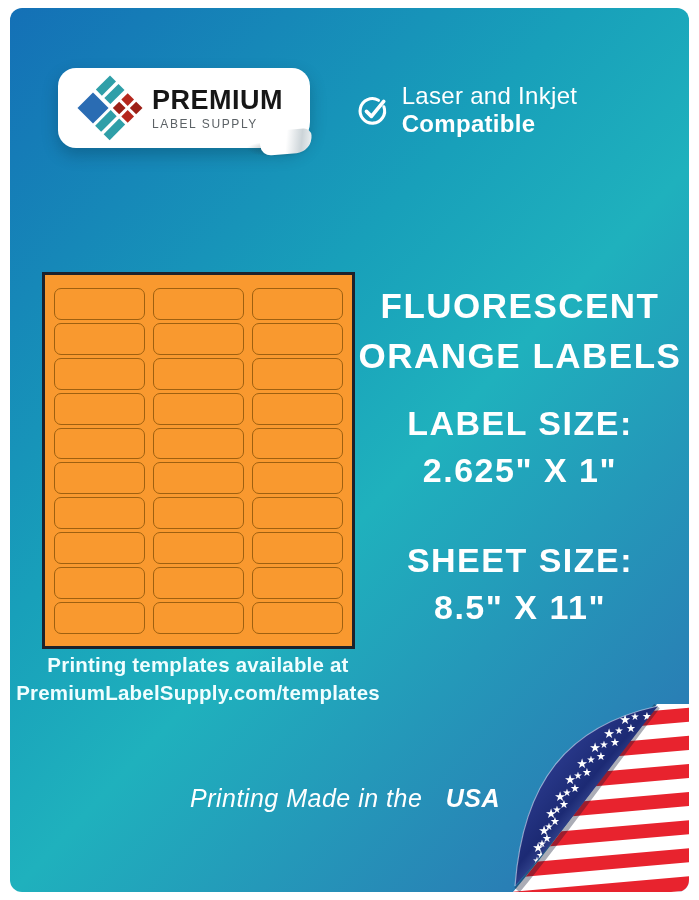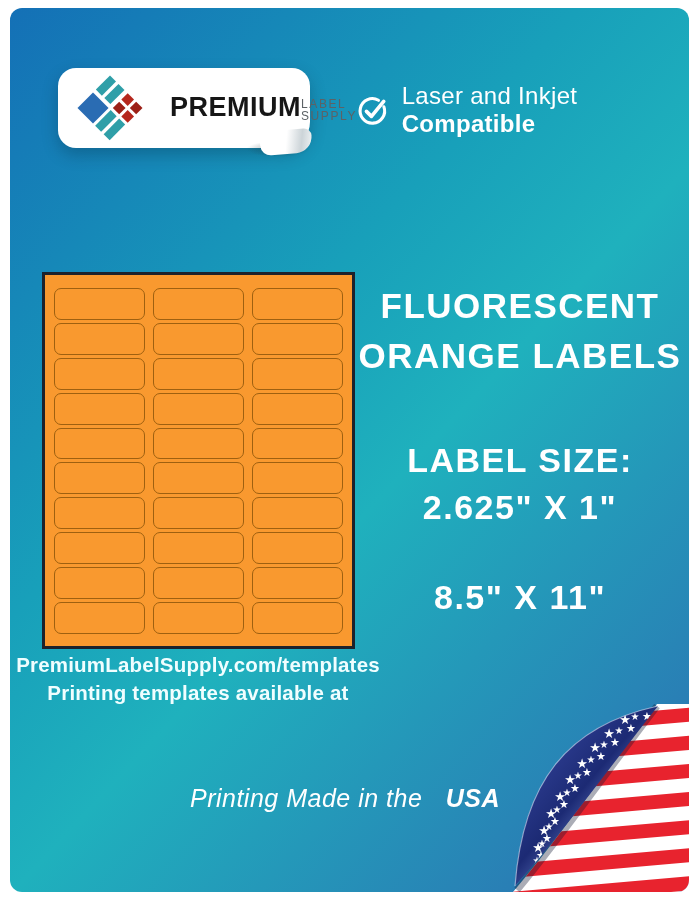--- a/index.html
+++ b/index.html
@@ -6,21 +6,21 @@
   .canvas{position:relative;width:699px;height:900px;background:#ffffff;overflow:hidden;
           font-family:"Liberation Sans", sans-serif;}
   .panel{position:absolute;left:10px;top:8px;right:10px;bottom:8px;border-radius:12px;overflow:hidden;
          background:linear-gradient(133deg,#1470b6 0%,#18a0ba 38%,#1fb1bd 55%,#2d6cb2 100%);}
 
   
   .brand-badge{position:absolute;left:48px;top:60px;width:252px;height:80px;background:#ffffff;
                border-radius:18px 18px 26px 18px;box-shadow:0 7px 16px rgba(0,35,55,.28);
                display:flex;align-items:center;}
   .brand-logo{margin-left:16px;width:72px;height:72px;flex:0 0 auto;}
-  .brand-text{margin-left:24px;display:flex;line-height:1;}
+  .brand-text{margin-left:6px;display:flex;flex-direction:column;line-height:1;}
   .brand-name{font-size:27px;font-weight:bold;color:#161616;letter-spacing:.5px;}
   .brand-subname{font-size:12px;color:#5c6266;letter-spacing:1.6px;margin-top:4px;}
   .badge-curl-shadow{position:absolute;right:0px;bottom:-9px;width:64px;height:16px;
         background:radial-gradient(ellipse at center,rgba(30,55,65,.45) 0%,rgba(30,55,65,0) 70%);}
   .badge-curl{position:absolute;right:-2px;bottom:-6px;width:52px;height:24px;
         background:linear-gradient(100deg,#ffffff 50%,#ccd4d8 78%,#f2f5f6 100%);
         border-radius:4px 10px 22px 14px;transform:rotate(-5deg);}
 
   
   .compat{position:absolute;left:346px;top:74px;display:flex;align-items:center;gap:13px;}
@@ -30,21 +30,21 @@
   
   .sheet{position:absolute;left:32px;top:264px;width:313px;height:377px;box-sizing:border-box;
          background:#f9992f;border:3px solid #1d222b;}
   .grid{box-sizing:border-box;width:100%;height:100%;padding:13px 9px 12px 9px;
         display:grid;grid-template-columns:repeat(3,1fr);grid-auto-rows:31.9px;gap:3px 8px;}
   .cell{border:1.6px solid #9e6010;border-radius:7px;background:#f9992f;}
 
   
   .rcol{position:absolute;left:348px;width:324px;text-align:center;color:#ffffff;font-weight:bold;}
   .headline{top:273px;font-size:35px;line-height:50px;letter-spacing:1.5px;}
-  .size-block{font-size:34px;line-height:47px;letter-spacing:1.5px;margin-top:37px;}
+  .size-block{font-size:34px;line-height:47px;letter-spacing:1.5px;}
   .label-size{top:392px;}
   .sheet-size{top:529px;}
 
   
   .templates{position:absolute;left:6px;top:643px;width:364px;text-align:center;
              color:#f0feff;font-size:20.5px;font-weight:bold;line-height:27.5px;letter-spacing:.2px;}
 
   
   .footer{position:absolute;left:40px;top:776px;width:590px;text-align:center;color:#ffffff;
           font-size:25px;font-style:italic;letter-spacing:.5px;}
@@ -126,26 +126,27 @@
 
     <div class="rcol headline">
       <div>FLUORESCENT</div>
       <div>ORANGE LABELS</div>
     </div>
     <div class="rcol size-block label-size">
       <div>LABEL SIZE:</div>
       <div>2.625" X 1"</div>
     </div>
     <div class="rcol size-block sheet-size">
+      <div>SHEET SIZE:</div>
       <div>8.5" X 11"</div>
     </div>
 
     <div class="templates">
+      <div>Printing templates available at</div>
       <div>PremiumLabelSupply.com/templates</div>
-      <div>Printing templates available at</div>
     </div>
 
     <div class="footer"><span>Printing Made in the </span><span class="bold">USA</span></div>
 
     <svg class="flag" viewBox="0 0 182 188">
       <defs>
         <clipPath id="stripeClip">
           <path d="M150,0 L182,0 L182,188 L6,188 C 55,130 102,62 150,0 Z"></path>
         </clipPath>
         <clipPath id="curlClip">

